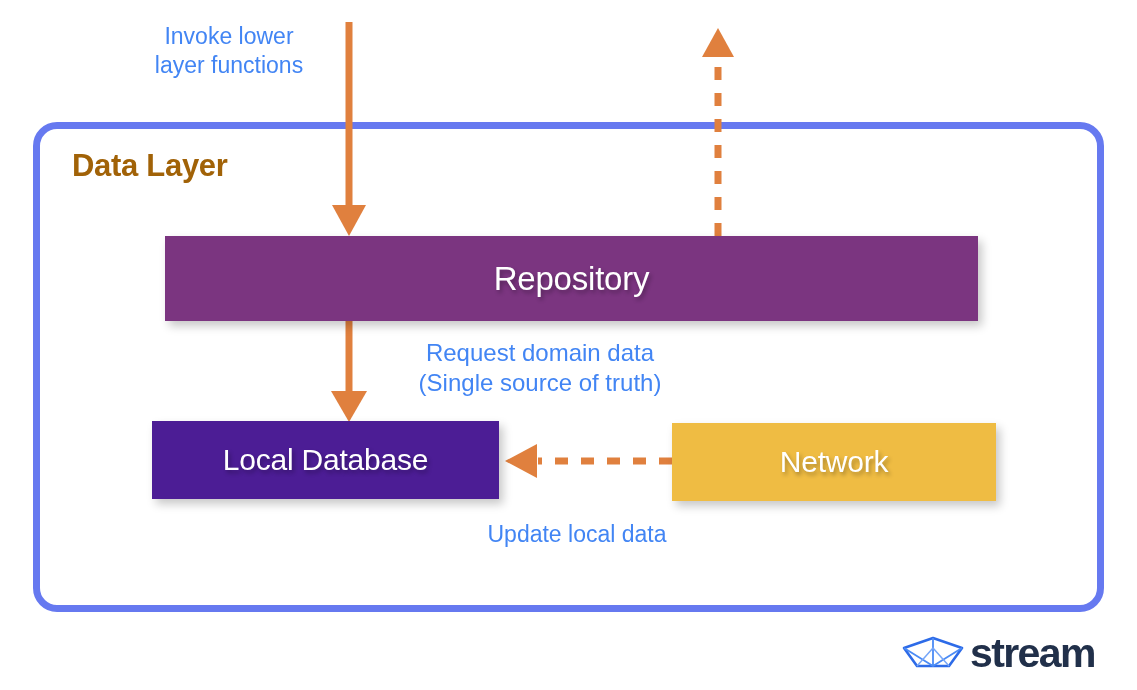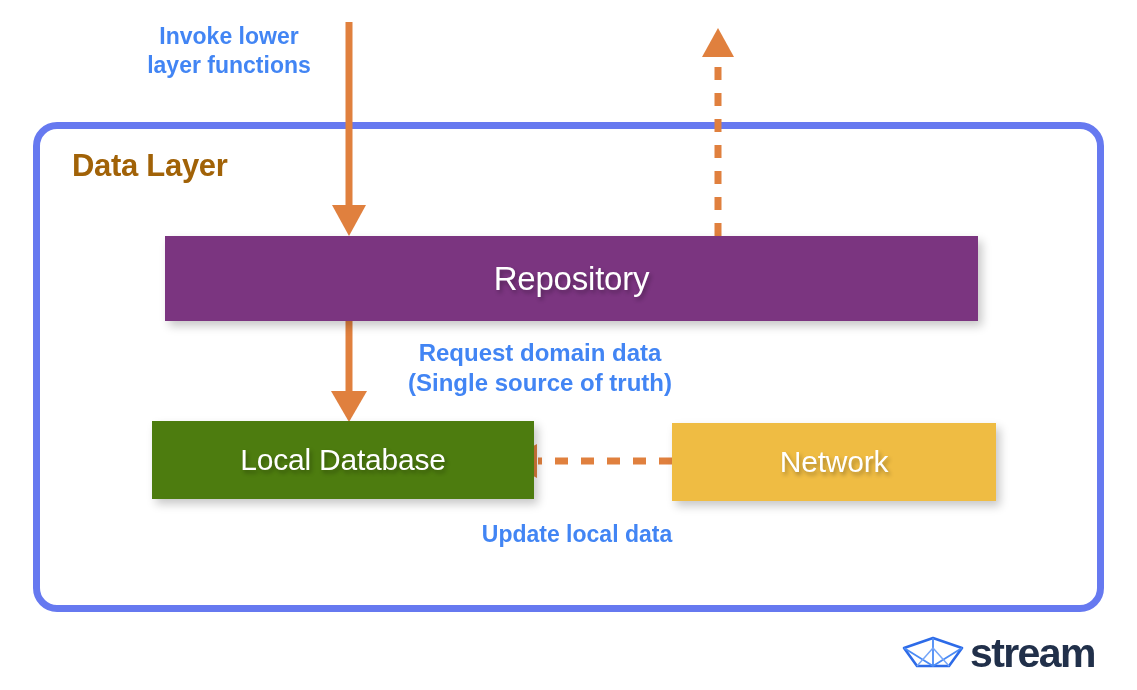--- a/index.html
+++ b/index.html
@@ -60,41 +60,41 @@
     top: 236px;
     width: 813px;
     height: 85px;
     background: #7B3580;
     font-size: 33px;
   }
 
   .node-localdb {
     left: 152px;
     top: 421px;
-    width: 382px;
+    width: 347px;
     height: 78px;
-    background: #4d7c0f;
+    background: #4c1d95;
     font-size: 30px;
   }
 
   .node-network {
     left: 672px;
     top: 423px;
     width: 324px;
     height: 78px;
     background: #EFBC43;
     font-size: 30px;
     text-align: right;
   }
 
   
   .note {
     position: absolute;
     color: #4285F4;
-    font-weight: bold;
+    font-weight: normal;
     line-height: 1.25;
     white-space: pre-line;
   }
 
   .note-invoke {
     left: 124px;
     top: 22px;
     width: 210px;
     text-align: center;
     font-size: 23px;

